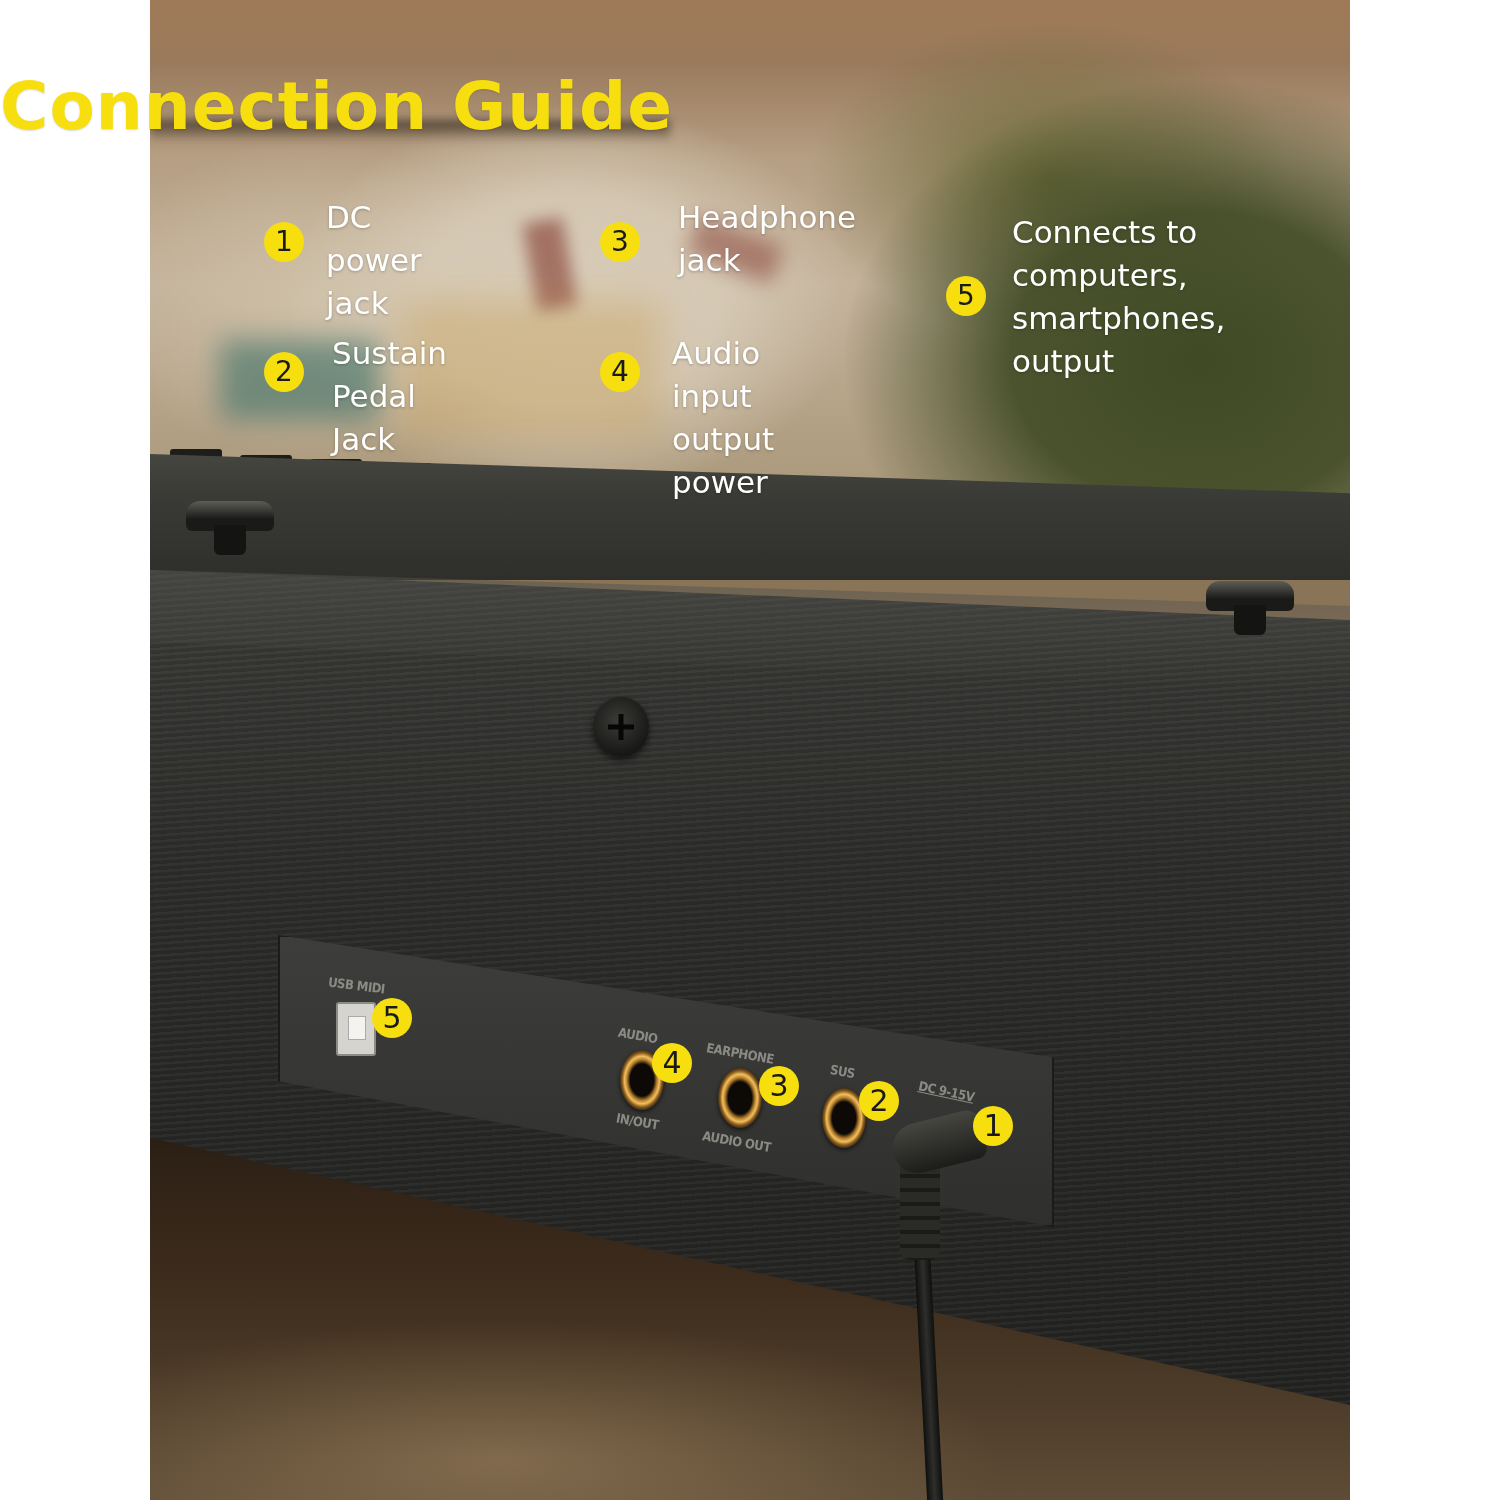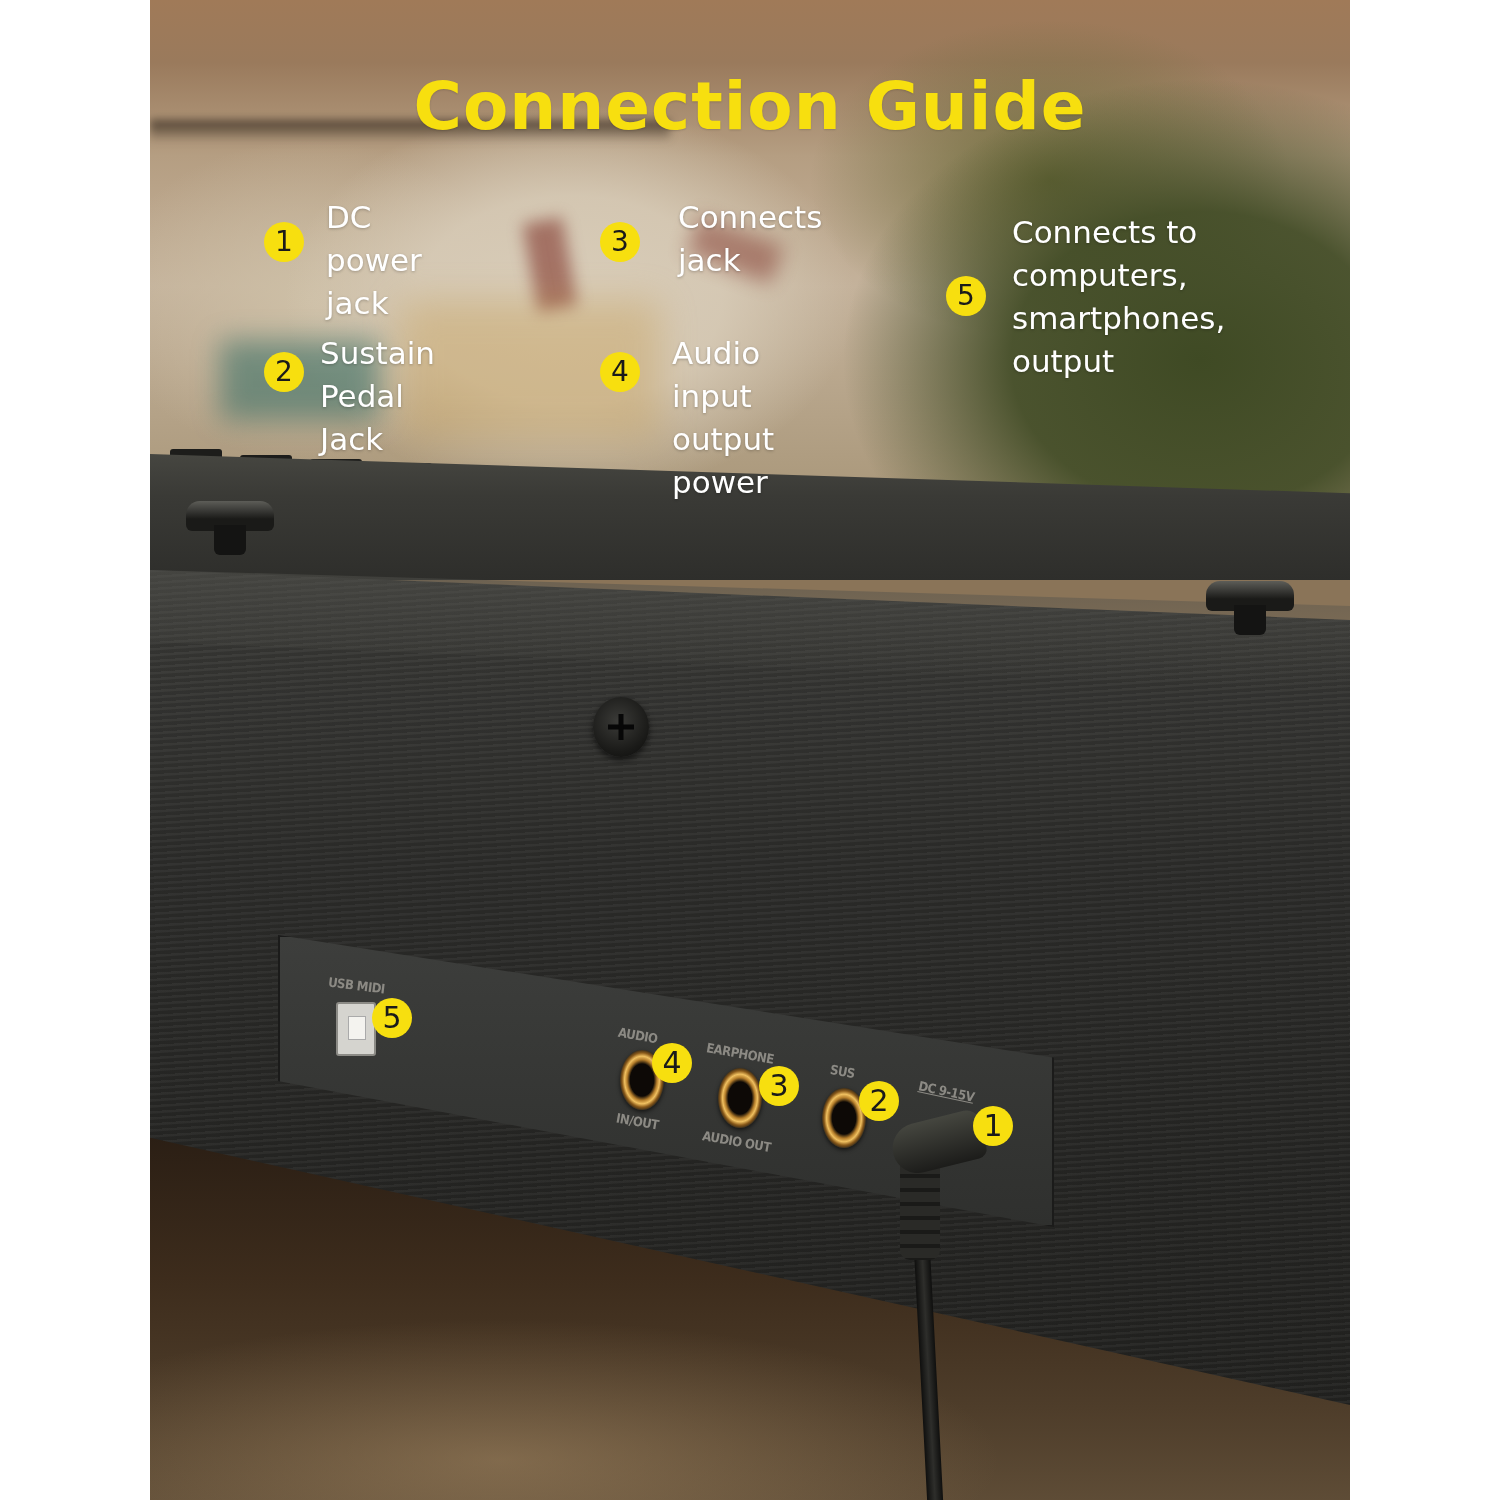--- a/index.html
+++ b/index.html
@@ -145,21 +145,21 @@
       border-radius: 4px 4px 10px 10px;
     }
     .cable {
       position: absolute; left: 764px; top: 1250px; width: 16px; height: 260px; z-index: 4;
       background: linear-gradient(90deg, #0f0f0e, #2e2e2b, #0f0f0e);
       border-radius: 8px; transform: rotate(-3deg); transform-origin: top center;
     }
 
     
     .title {
-      position: absolute; left: 0; top: 68px; width: 1500px; text-align: center;
+      position: absolute; left: 0; top: 68px; width: 1500px; text-align: left;
       font-family: "DejaVu Sans", sans-serif; font-weight: bold; font-size: 66px;
       color: #f7df0f; letter-spacing: 1px; z-index: 10;
       text-shadow: 0 1px 2px rgba(0,0,0,0.15);
     }
     .legend-item { position: absolute; z-index: 10; }
     .badge {
       position: absolute; width: 40px; height: 40px; border-radius: 50%;
       background: #f7df0f; color: #1a1a1a; text-align: center; line-height: 40px;
       font-family: "DejaVu Sans", sans-serif; font-size: 28px; font-weight: normal;
     }
@@ -252,27 +252,27 @@
 <h1 class="title">Connection Guide</h1>
 
 <div class="legend-item" style="left:264px;top:200px;">
   <div class="badge" style="left:0;top:22px;">1</div>
   <div class="legend-text" style="left:62px;top:-4px;">DC power
 jack</div>
 </div>
 
 <div class="legend-item" style="left:264px;top:336px;">
   <div class="badge" style="left:0;top:16px;">2</div>
-  <div class="legend-text" style="left:56px;top:-4px;">Sustain
+  <div class="legend-text" style="left:68px;top:-4px;">Sustain
 Pedal Jack</div>
 </div>
 
 <div class="legend-item" style="left:600px;top:200px;">
   <div class="badge" style="left:0;top:22px;">3</div>
-  <div class="legend-text" style="left:78px;top:-4px;">Connects
+  <div class="legend-text" style="left:78px;top:-4px;">Headphone
 jack</div>
 </div>
 
 <div class="legend-item" style="left:600px;top:336px;">
   <div class="badge" style="left:0;top:16px;">4</div>
   <div class="legend-text" style="left:72px;top:-4px;">Audio input
 output power</div>
 </div>
 
 <div class="legend-item" style="left:946px;top:212px;">

